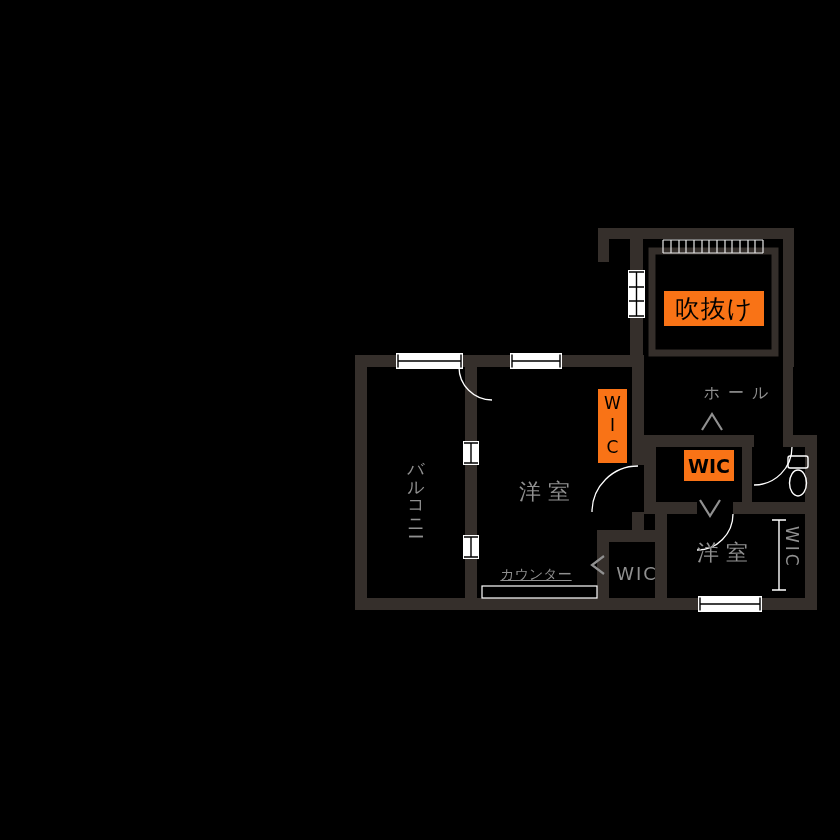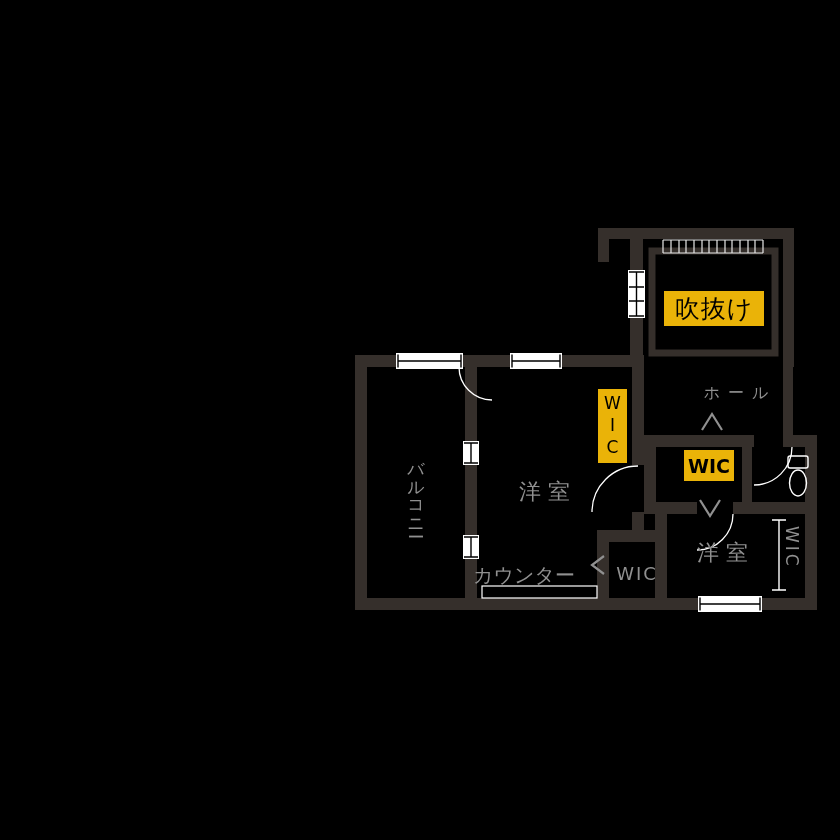--- a/index.html
+++ b/index.html
@@ -23,21 +23,21 @@
   .label {
     position: absolute;
     display: flex;
     align-items: center;
     justify-content: center;
     white-space: nowrap;
     font-family: "DejaVu Sans", "Liberation Sans", sans-serif;
   }
   .gray-label { color: #909090; }
   .box-label {
-    background: #eab308;
+    background: #f97316;
     color: #000000;
   }
   .v-upright {
     writing-mode: vertical-rl;
     text-orientation: upright;
   }
   .v-mixed {
     writing-mode: vertical-rl;
     text-orientation: mixed;
   }
@@ -148,15 +148,15 @@
   <div class="label gray-label" style="left:607px; top:561px; width:60px; height:24px; font-size:18px; letter-spacing:2px;">WIC</div>
 
   <div class="label gray-label v-mixed" style="left:780px; top:506px; width:24px; height:82px; font-size:17px; letter-spacing:3px;">WIC</div>
 
   <div class="label gray-label" style="left:512px; top:479px; width:72px; height:26px; font-size:22px; letter-spacing:7px;">洋室</div>
 
   <div class="label gray-label" style="left:690px; top:540px; width:72px; height:26px; font-size:22px; letter-spacing:7px;">洋室</div>
 
   <div class="label gray-label v-upright" style="left:402px; top:438px; width:30px; height:102px; font-size:17px;">バルコニー</div>
 
-  <div class="label gray-label" style="left:474px; top:564px; width:100px; height:22px; font-size:20px;">カウンター</div>
+  <div class="label gray-label" style="left:486px; top:564px; width:100px; height:22px; font-size:14px;text-decoration:underline;">カウンター</div>
 
 </div>
 
 </body></html>

